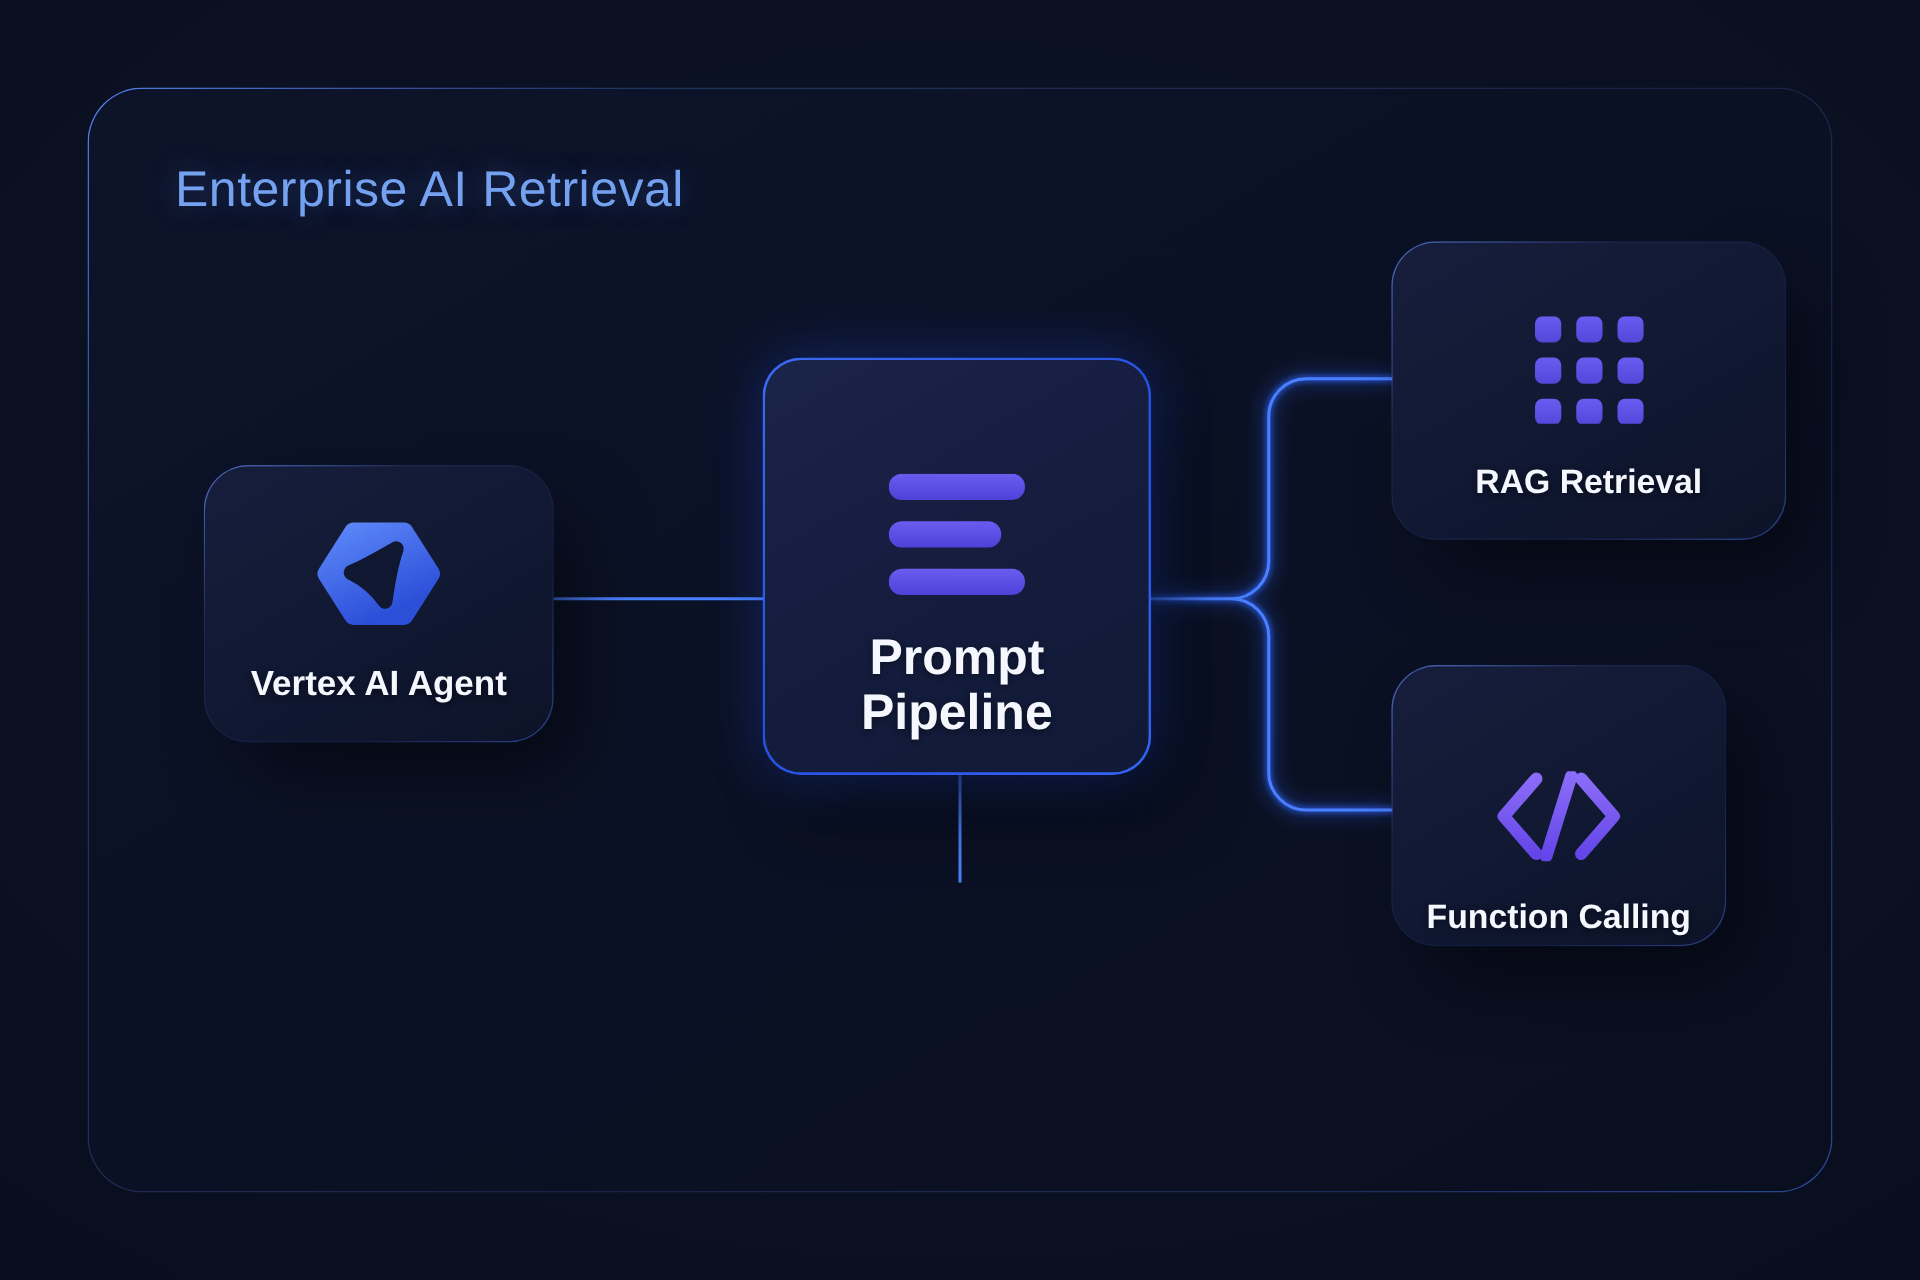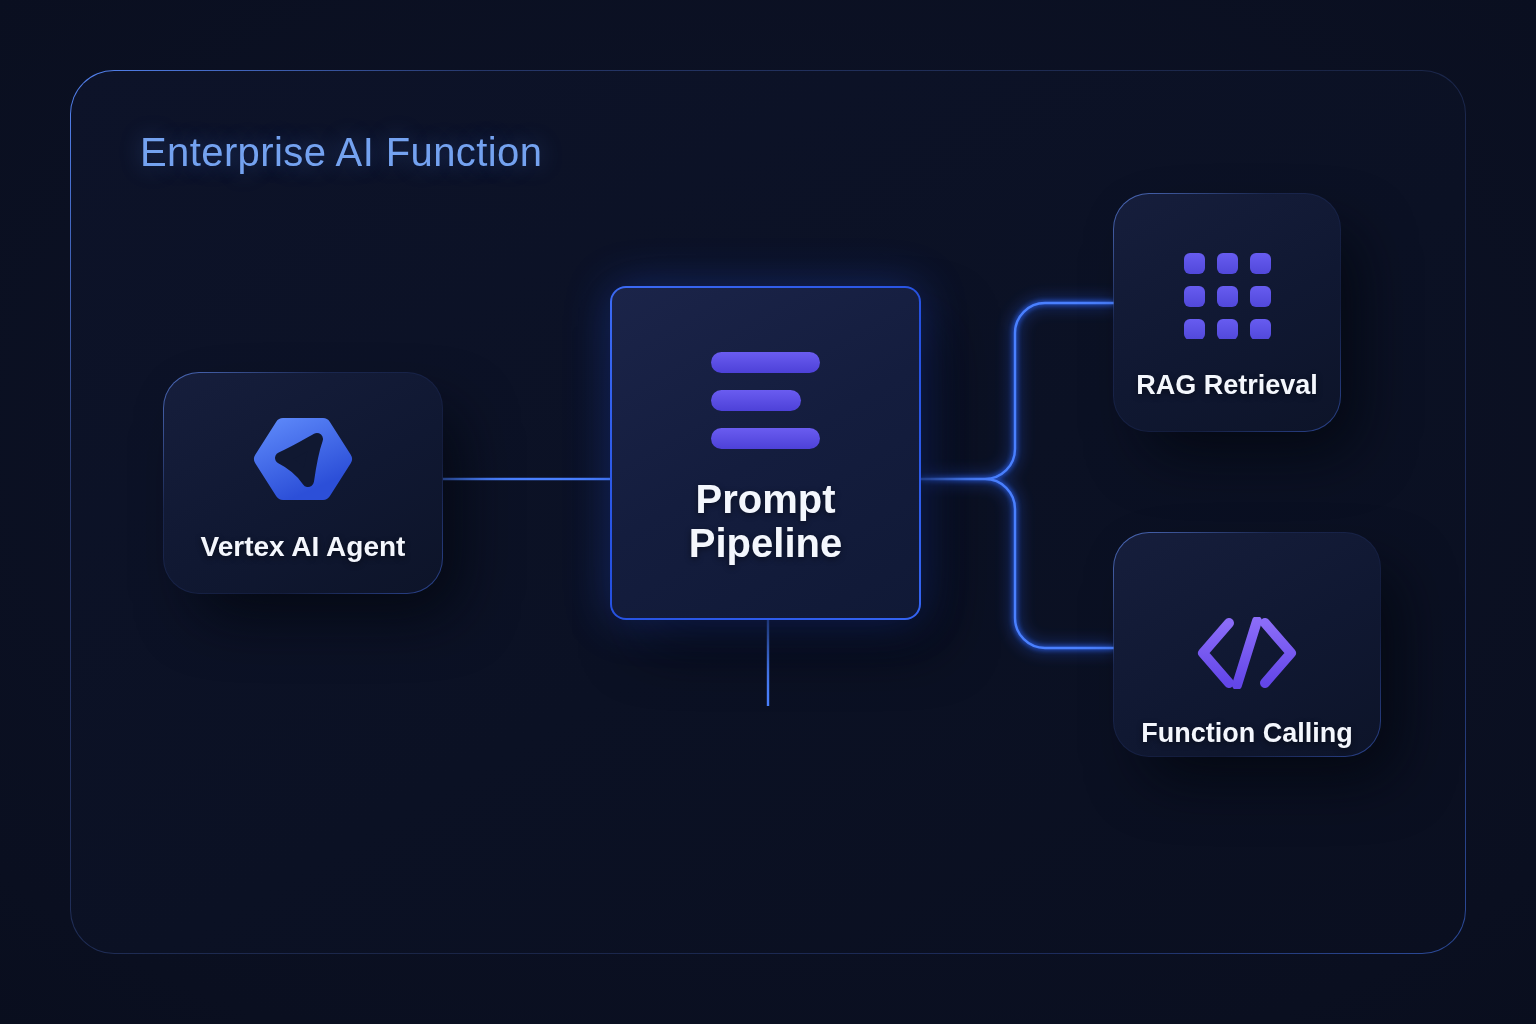--- a/index.html
+++ b/index.html
@@ -67,49 +67,50 @@
     font-weight: 700;
     text-align: center;
     text-shadow: 0 2px 6px rgba(0,0,0,.45);
   }
 
   .node-vertex   { left: 163px;  top: 372px; width: 280px; height: 222px; padding-top: 40px; gap: 26px; }
   .node-vertex .label  { font-size: 28px; }
 
   .node-prompt {
     left: 610px; top: 286px; width: 311px; height: 334px;
-    border-radius: 16px;
+    border-radius: 31px;
     border-width: 2px;
     padding-top: 64px; gap: 28px;
     background:
       linear-gradient(150deg, #1b2449 0%, #141d3e 50%, #101936 100%) padding-box,
       linear-gradient(140deg, #3c6bf5 0%, #2550e0 50%, #3464f2 100%) border-box;
     box-shadow: 0 0 46px rgba(43, 92, 255, 0.30), 24px 30px 60px -10px rgba(3, 6, 14, 0.85);
+    justify-content: center;
   }
   .node-prompt .label { font-size: 40px; line-height: 44px; max-width: 230px; }
 
-  .node-rag      { left: 1113px; top: 193px; width: 228px; height: 239px; padding-top: 59px; gap: 31px; }
+  .node-rag      { left: 1113px; top: 193px; width: 316px; height: 239px; padding-top: 59px; gap: 31px; }
   .node-rag .label     { font-size: 27px; }
 
   .node-function { left: 1113px; top: 532px; width: 268px; height: 225px; padding-top: 84px; gap: 29px; }
   .node-function .label{ font-size: 27px; }
 
   .node-monitor  { left: 628px;  top: 705px; width: 280px; height: 203px; padding-top: 42px; gap: 29px; }
   .node-monitor .label { font-size: 28px; }
 
   .icon { display: block; flex: 0 0 auto; }
 </style>
 </head>
 <body>
 
 <div class="stage">
 
   <div class="frame"></div>
 
-  <div class="title">Enterprise AI Function</div>
+  <div class="title">Enterprise AI Retrieval</div>
 
   <svg class="edges" viewBox="0 0 1536 1024">
     <defs>
       <path id="edge-vertex-prompt" d="M443 479 L611 479"></path>
       <path id="edge-prompt-monitor" d="M768 620 L768 706"></path>
       <path id="edge-prompt-branch" d="M921 479 L985 479 A30 30 0 0 0 1015 449 L1015 333 A30 30 0 0 1 1045 303 L1114 303
                M985 479 A30 30 0 0 1 1015 509 L1015 618 A30 30 0 0 0 1045 648 L1114 648"></path>
       <filter id="soft1" x="-60%" y="-60%" width="220%" height="220%">
         <feGaussianBlur stdDeviation="2"></feGaussianBlur>
       </filter>

